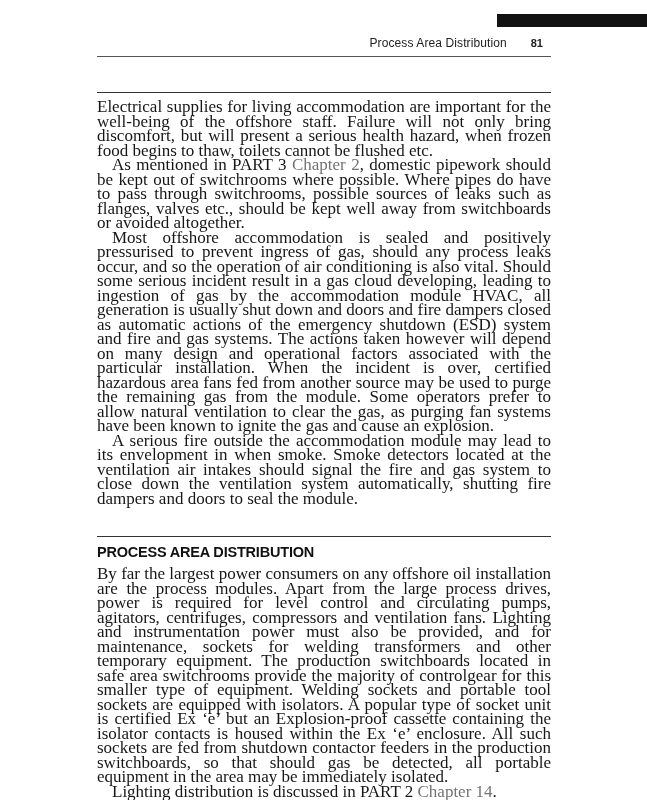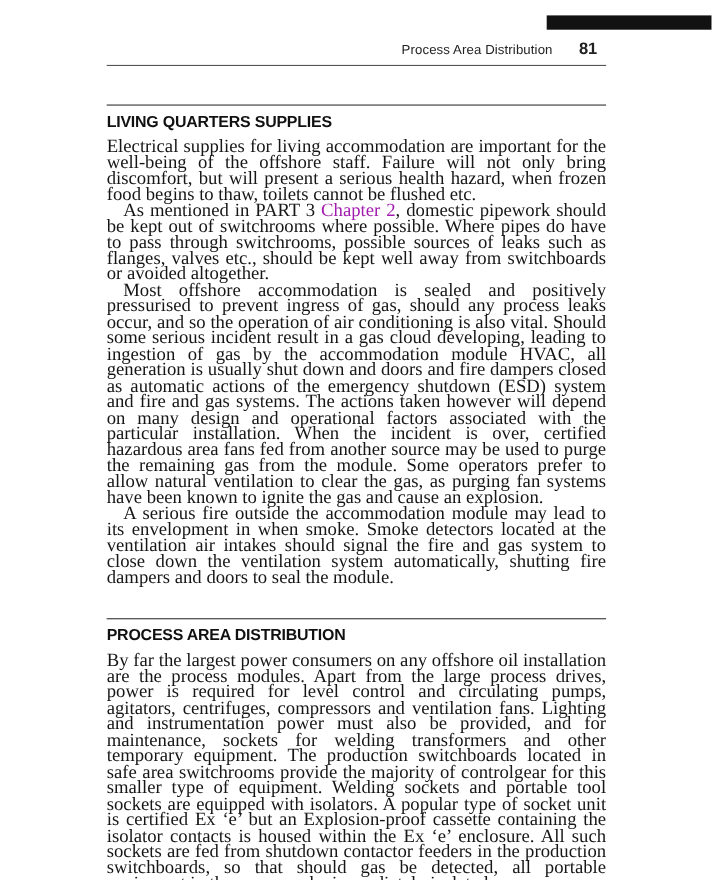--- a/index.html
+++ b/index.html
@@ -32,21 +32,21 @@
     align-items: baseline;
     font-family: "Liberation Sans", sans-serif;
     font-size: 12px;
     color: #222;
     padding-bottom: 6px;
     border-bottom: 1px solid #555;
   }
   .running-title { letter-spacing: 0.1px; }
   .page-num {
     font-weight: bold;
-    font-size: 15px;
+    font-size: 11px;
     margin-left: 24px;
     margin-right: 8px;
   }
   .section { margin-top: 35px; }
   .section-2 { margin-top: 30px; }
   .section-rule {
     border-top: 1px solid #333;
     margin-bottom: 7px;
   }
   .section-heading {
@@ -58,48 +58,48 @@
     margin-bottom: 7px;
   }
   .section p {
     font-size: 17px;
     line-height: 14.5px;
     text-align: justify;
     color: #161616;
   }
   .section p.indent { text-indent: 15px; }
   a.xref {
-    color: #a21caf;
+    color: #737373;
     text-decoration: none;
     cursor: pointer;
   }
 </style>
 </head>
 <body>
 
 <div class="page">
 
   <div class="corner-bar"></div>
 
   <div class="content">
 
     <div class="running-head">
       <span class="running-title">Process Area Distribution</span>
       <span class="page-num">81</span>
     </div>
 
     <section class="section section-1">
       <div class="section-rule"></div>
-      <h2 class="section-heading">LIVING QUARTERS SUPPLIES</h2>
       <p>Electrical supplies for living accommodation are important for the well-being of the offshore staff. Failure will not only bring discomfort, but will present a serious health hazard, when frozen food begins to thaw, toilets cannot be flushed etc.</p>
       <p class="indent"><span>As mentioned in PART 3 </span><a class="xref">Chapter 2</a><span>, domestic pipework should be kept out of switchrooms where possible. Where pipes do have to pass through switchrooms, possible sources of leaks such as flanges, valves etc., should be kept well away from switchboards or avoided altogether.</span></p>
       <p class="indent">Most offshore accommodation is sealed and positively pressurised to prevent ingress of gas, should any process leaks occur, and so the operation of air conditioning is also vital. Should some serious incident result in a gas cloud developing, leading to ingestion of gas by the accommodation module HVAC, all generation is usually shut down and doors and fire dampers closed as automatic actions of the emergency shutdown (ESD) system and fire and gas systems. The actions taken however will depend on many design and operational factors associated with the particular installation. When the incident is over, certified hazardous area fans fed from another source may be used to purge the remaining gas from the module. Some operators prefer to allow natural ventilation to clear the gas, as purging fan systems have been known to ignite the gas and cause an explosion.</p>
       <p class="indent">A serious fire outside the accommodation module may lead to its envelopment in when smoke. Smoke detectors located at the ventilation air intakes should signal the fire and gas system to close down the ventilation system automatically, shutting fire dampers and doors to seal the module.</p>
     </section>
 
     <section class="section section-2">
       <div class="section-rule"></div>
       <h2 class="section-heading">PROCESS AREA DISTRIBUTION</h2>
       <p>By far the largest power consumers on any offshore oil installation are the process modules. Apart from the large process drives, power is required for level control and circulating pumps, agitators, centrifuges, compressors and ventilation fans. Lighting and instrumentation power must also be provided, and for maintenance, sockets for welding transformers and other temporary equipment. The production switchboards located in safe area switchrooms provide the majority of controlgear for this smaller type of equipment. Welding sockets and portable tool sockets are equipped with isolators. A popular type of socket unit is certified Ex ‘e’ but an Explosion-proof cassette containing the isolator contacts is housed within the Ex ‘e’ enclosure. All such sockets are fed from shutdown contactor feeders in the production switchboards, so that should gas be detected, all portable equipment in the area may be immediately isolated.</p>
+      <p class="indent"><span>Lighting distribution is discussed in PART 2 </span><a class="xref">Chapter 14</a><span>.</span></p>
     </section>
 
   </div>
 </div>
 
 </body></html>

